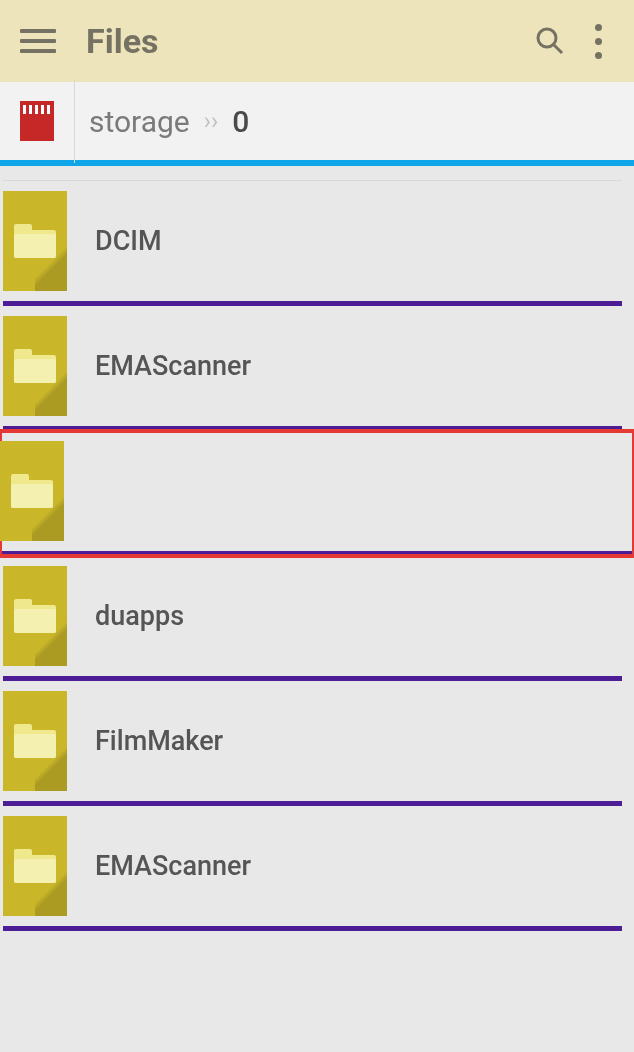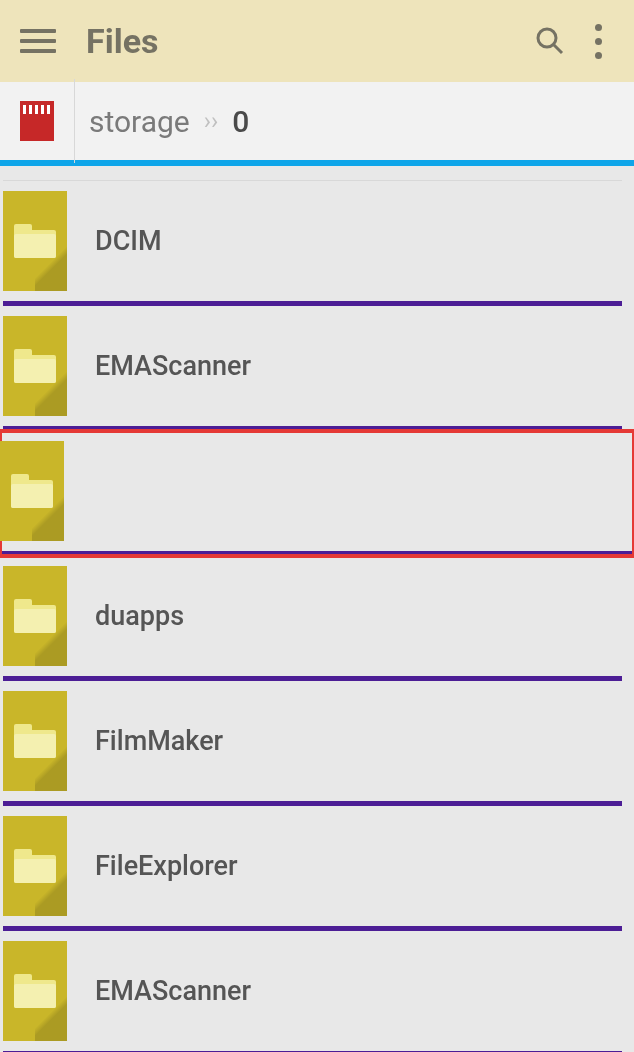--- a/index.html
+++ b/index.html
@@ -287,27 +287,16 @@
   </div>
       <div class="row">
     <div class="folder-icon">
       <div class="folder-shape">
         <div class="folder-tab"></div>
         <div class="folder-back"></div>
         <div class="folder-front"></div>
       </div>
       <div class="folder-shadow"></div>
     </div>
-    <div class="row-label">FileExplorer</div>
-  </div>
-      <div class="row">
-    <div class="folder-icon">
-      <div class="folder-shape">
-        <div class="folder-tab"></div>
-        <div class="folder-back"></div>
-        <div class="folder-front"></div>
-      </div>
-      <div class="folder-shadow"></div>
-    </div>
     <div class="row-label">EMAScanner</div>
   </div>
     </div>
 </div>
 
 </body></html>

